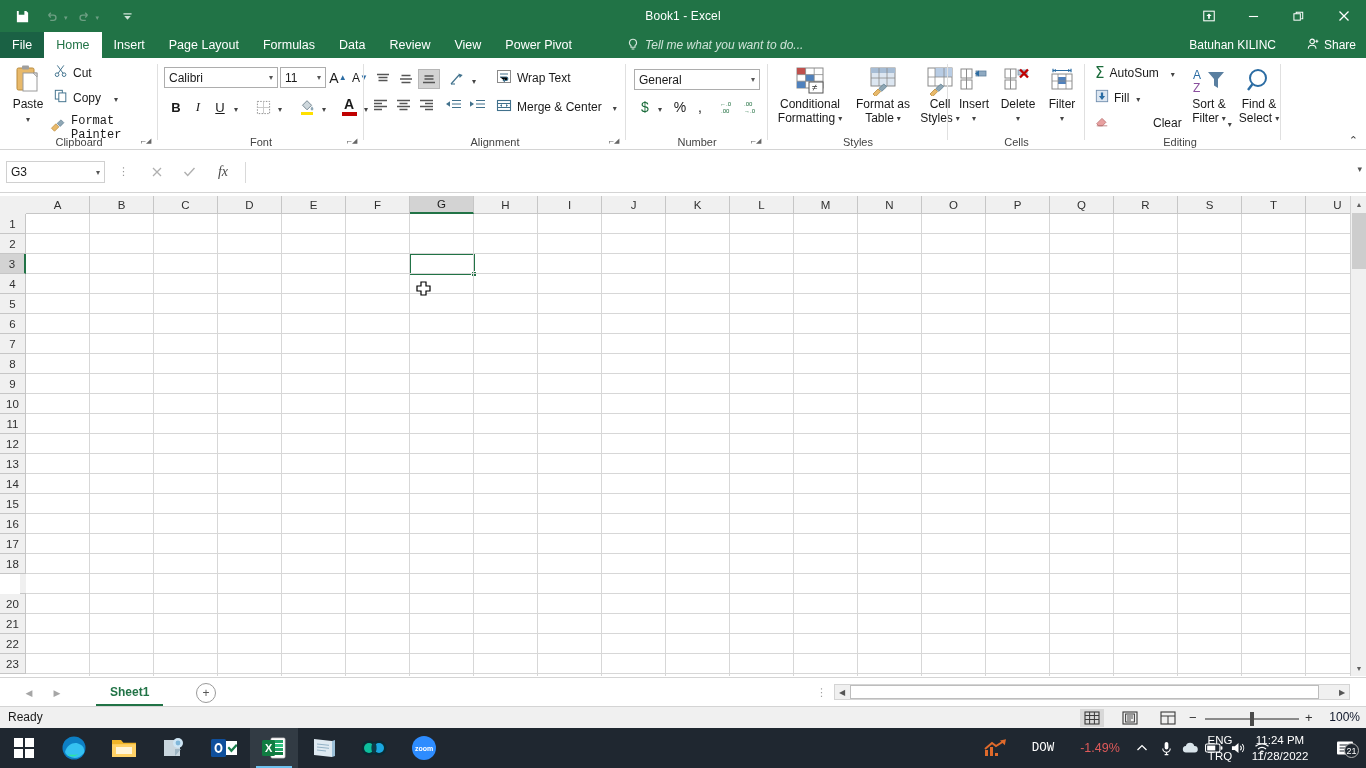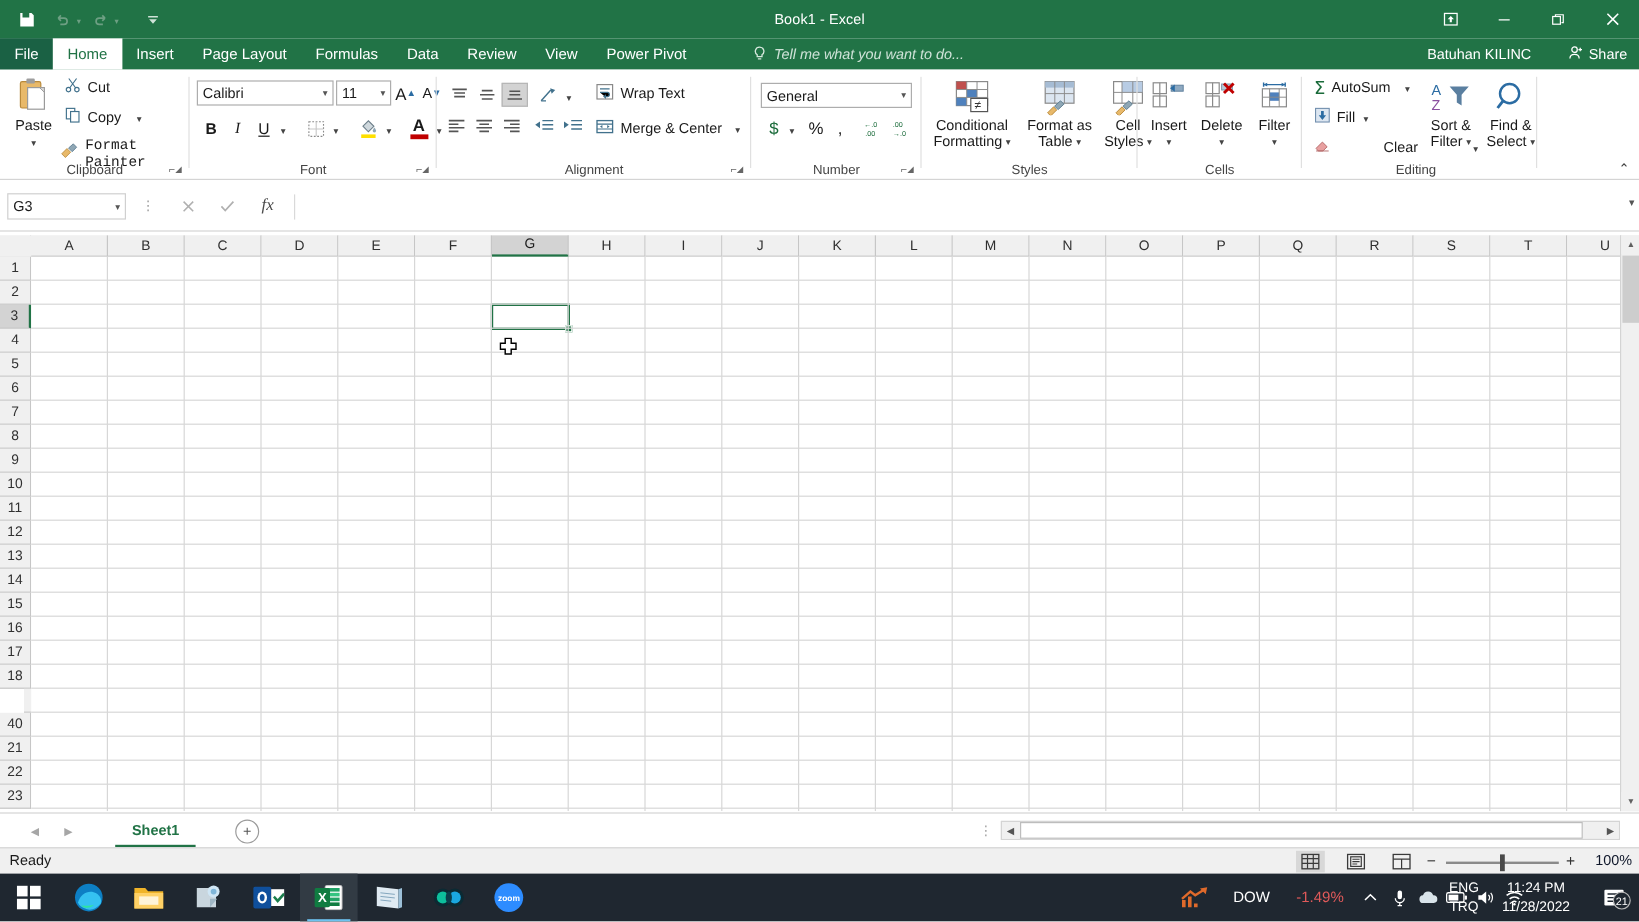--- a/index.html
+++ b/index.html
@@ -945,21 +945,21 @@
       <div class="rowcell" style="top: 320px;">
         <span>17</span>
       </div>
       <div class="rowcell" style="top: 340px;">
         <span>18</span>
       </div>
       <div class="rowcell" style="top: 360px; margin-left: 20px;">
         <span>19</span>
       </div>
       <div class="rowcell" style="top: 380px;">
-        <span>40</span>
+        <span>20</span>
       </div>
       <div class="rowcell" style="top: 400px;">
         <span>21</span>
       </div>
       <div class="rowcell" style="top: 420px;">
         <span>22</span>
       </div>
       <div class="rowcell" style="top: 440px;">
         <span>23</span>
       </div>
@@ -1147,21 +1147,21 @@
   </div>
 
   <div id="tray">
     <div class="tray-item" style="right:355px; width:30px;">
       <svg width="26" height="20" viewBox="0 0 26 20">
         <path fill="#e06a2b" d="M2 18h3v-6H2zM7 18h3V9H7zM12 18h3v-3h-3z"></path>
         <path fill="none" stroke="#e06a2b" stroke-width="2" d="M2 11L9 5l4 3 8-5"></path>
         <path fill="#e06a2b" d="M17 2.5l6-1.2-1.2 6z"></path>
       </svg>
     </div>
-    <div class="tray-item" style="right:298px; width:50px;" id="dow-label">DOW</div>
+    <div class="tray-item" style="right:298px; width:50px;font-family:Liberation Mono, monospace;" id="dow-label">DOW</div>
     <div class="tray-item" style="right:238px; width:56px; color:#e05a5a;" id="dow-change">-1.49%</div>
 
     <div class="tray-item" style="right:212px; width:24px;">
       <svg width="12" height="10" viewBox="0 0 12 10">
           <path fill="none" stroke="#fff" stroke-width="1.3" d="M1.5 7L6 2.6 10.5 7"></path>
         </svg>
     </div>
     <div class="tray-item" style="right:188px; width:24px;">
       <svg width="13" height="15" viewBox="0 0 14 16">
           <rect x="5" y="1" width="4" height="8" rx="2" fill="#fff"></rect>

